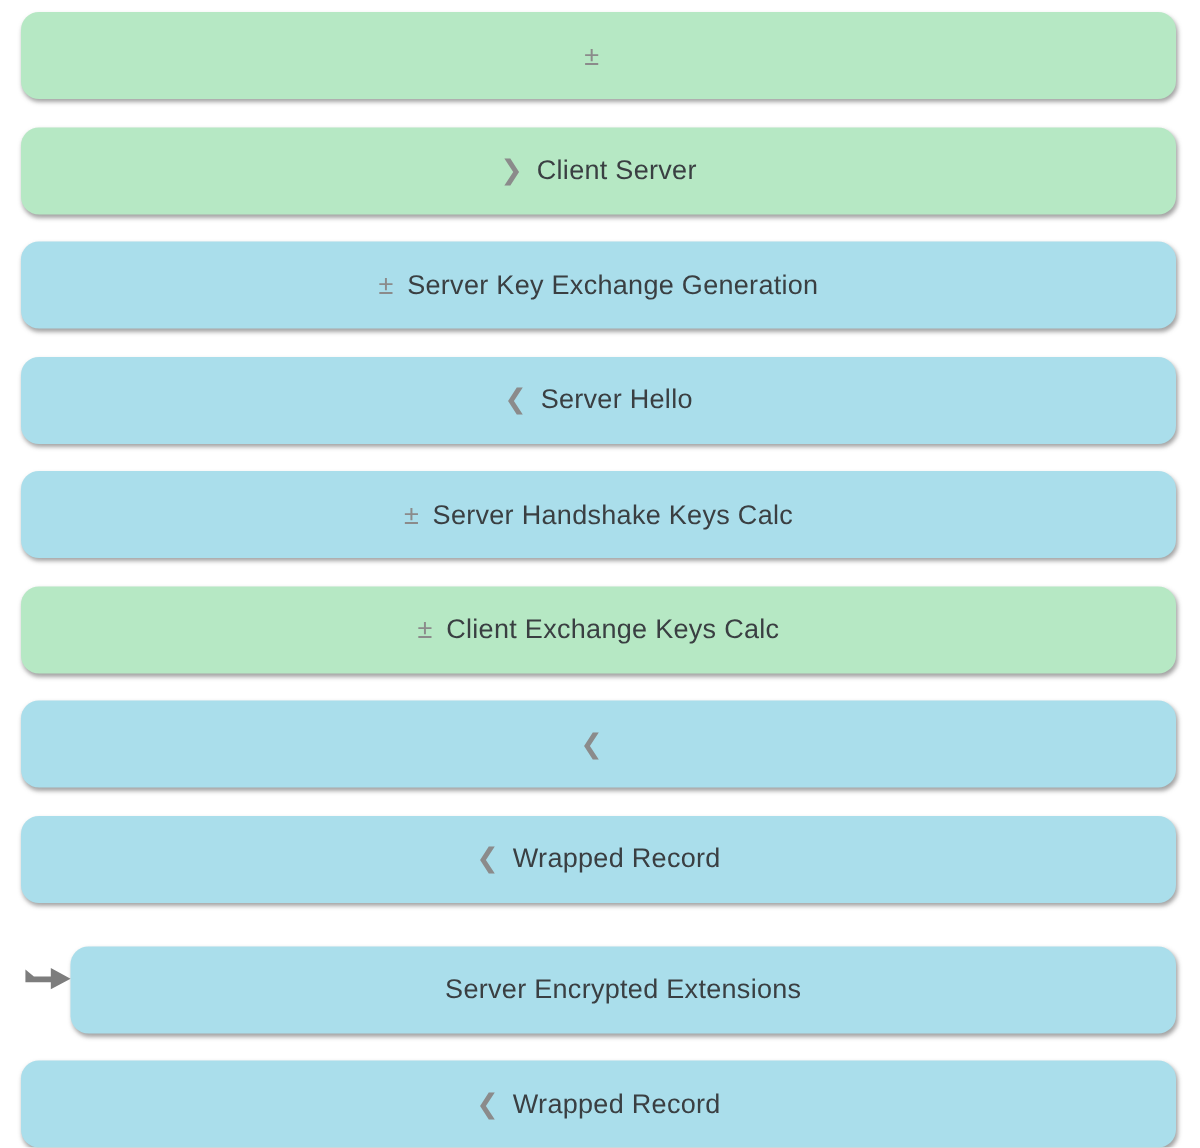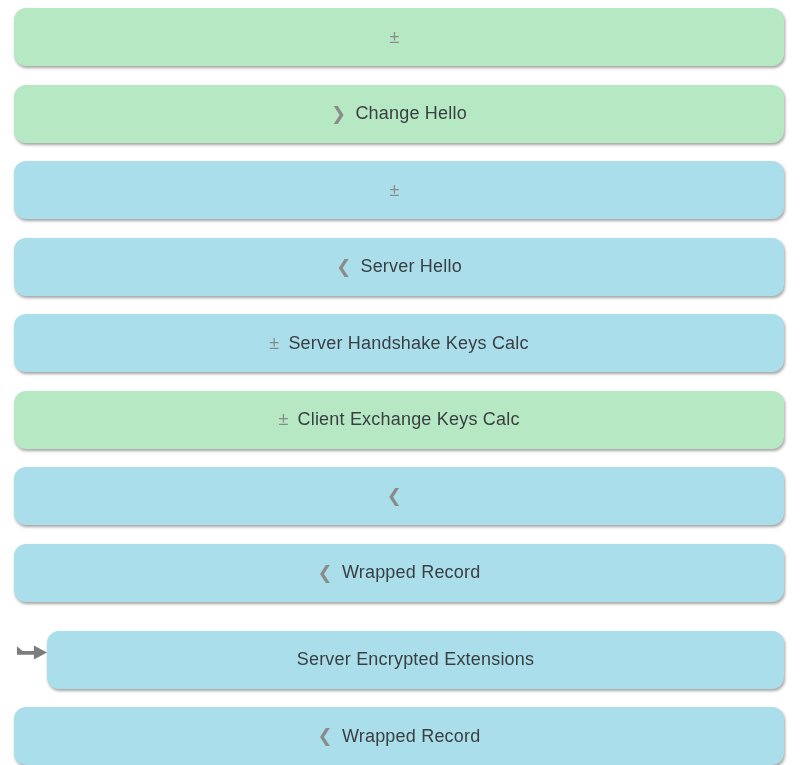--- a/index.html
+++ b/index.html
@@ -55,27 +55,28 @@
 
   <div class="row">
     <div class="record client">
       <span class="prefix">±</span>
     </div>
   </div>
 
   <div class="row">
     <div class="record client">
       <span class="prefix">❯</span>
-      <span>Change Hello</span>
+      <span>Client Server</span>
     </div>
   </div>
 
   <div class="row">
     <div class="record server">
       <span class="prefix">±</span>
+      <span>Server Key Exchange Generation</span>
     </div>
   </div>
 
   <div class="row">
     <div class="record server">
       <span class="prefix">❮</span>
       <span>Server Hello</span>
     </div>
   </div>
 

